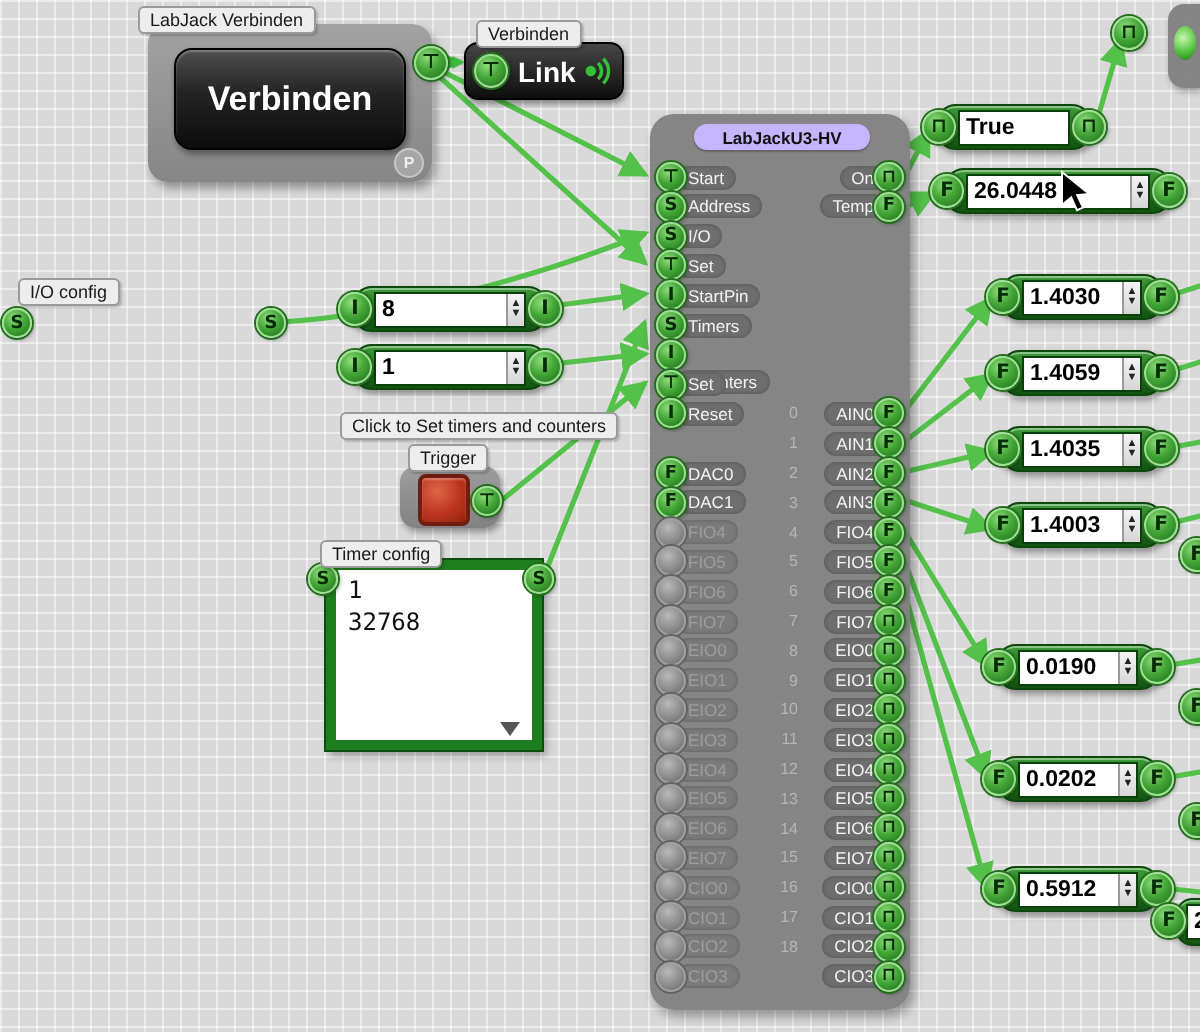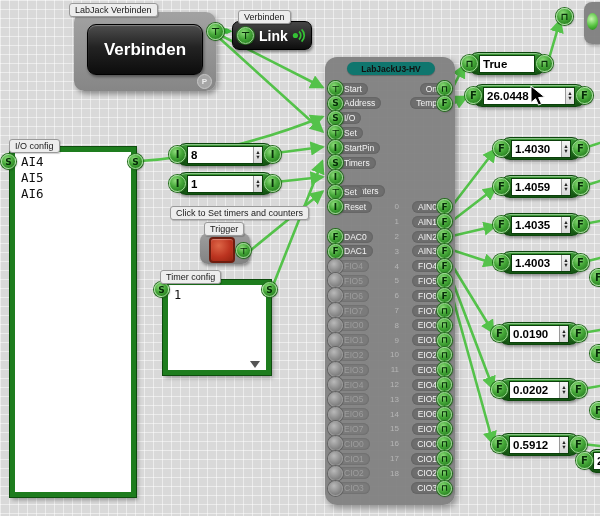--- a/index.html
+++ b/index.html
@@ -48,21 +48,21 @@
   .linkblock{
     position:absolute;background:linear-gradient(180deg,#464646,#0e0e0e);
     border:1px solid #000;border-radius:7px;z-index:9;display:flex;align-items:center;
     box-shadow:1px 2px 3px rgba(0,0,0,.4);color:#fff;font-weight:bold;font-size:14px;
   }
   .device{
     position:absolute;background:rgba(128,128,128,.94);border-radius:12px;
     box-shadow:2px 3px 6px rgba(0,0,0,.35);z-index:8;
   }
   .devtitle{
-    position:absolute;background:#0f766e;border-radius:7px;font-size:8.5px;font-weight:bold;
+    position:absolute;background:#c4b5fd;border-radius:7px;font-size:8.5px;font-weight:bold;
     color:#111;display:flex;align-items:center;justify-content:center;z-index:9;
     box-shadow:0 1px 1px rgba(0,0,0,.25);
   }
   .pinlabel{
     position:absolute;height:12px;border-radius:6px;background:#6e6e6e;
     color:#f4f4f4;font-size:8.5px;display:flex;align-items:center;padding:0 6px;
     z-index:10;white-space:nowrap;box-shadow:inset 0 0 2px rgba(0,0,0,.25);
   }
   .pinlabel.disabled{background:#7b7b7b;color:#9d9d9d;}
   .pinnum{
@@ -297,41 +297,35 @@
         <div class="conn small" style="right: 3px; top: 408.8px;">⊓</div>
         <div class="conn small disabled" style="left: 3px; top: 423.6px;"></div>
         <div class="pinlabel disabled" style="left: 13px; top: 425.1px;">CIO3</div>
         <div class="pinnum" style="right: 56px; top: 439px; margin-top: 44px;">19</div>
         <div class="pinlabel" style="right: 12px; top: 425.1px;">CIO3</div>
         <div class="conn small" style="right: 3px; top: 423.6px;">⊓</div>
       </div>
   </div>
 
   <div class="tab" style="left:9px;top:139px;">I/O config</div>
-  <div class="sframe" style="left:10px;top:147px;width:126px;height:350px;">
-    <div class="slines" id="io-lines">
-        <div>AI4</div>
-        <div>AI5</div>
-        <div>AI6</div>
-      </div>
-  </div>
   <div class="conn small" style="left:1px;top:154px;">S</div>
   <div class="conn small" style="left:128px;top:154px;">S</div>
 
   <div class="tab" style="left:170px;top:206px;">Click to Set timers and counters</div>
 
   <div class="tab" style="left:204px;top:222px;">Trigger</div>
   <div class="trigblock" style="left:200px;top:233px;width:50px;height:31px;"></div>
   <div class="redbtn" style="left:209px;top:237px;width:22px;height:22px;"></div>
   <div class="conn small" style="left:236px;top:243px;">⊤</div>
 
   <div class="tab" style="left:160px;top:270px;">Timer config</div>
   <div class="sframe" style="left:163px;top:280px;width:108px;height:95px;">
     <div class="slines" id="timer-lines" style="font-size:12px;">
         <div>1</div>
+        <div>32768</div>
       </div>
   </div>
   <div class="dropdown-caret" style="left:250px;top:361px;"></div>
   <div class="conn small" style="left:154px;top:282px;">S</div>
   <div class="conn small" style="left:262px;top:282px;">S</div>
 
   <div id="value-widgets">
       <div class="vbox" style="left: 468px; top: 52px; width: 78px; height: 23px;">
         <div class="conn" style="left: -8px; top: 2px;">⊓</div>
         <div class="vfield">

